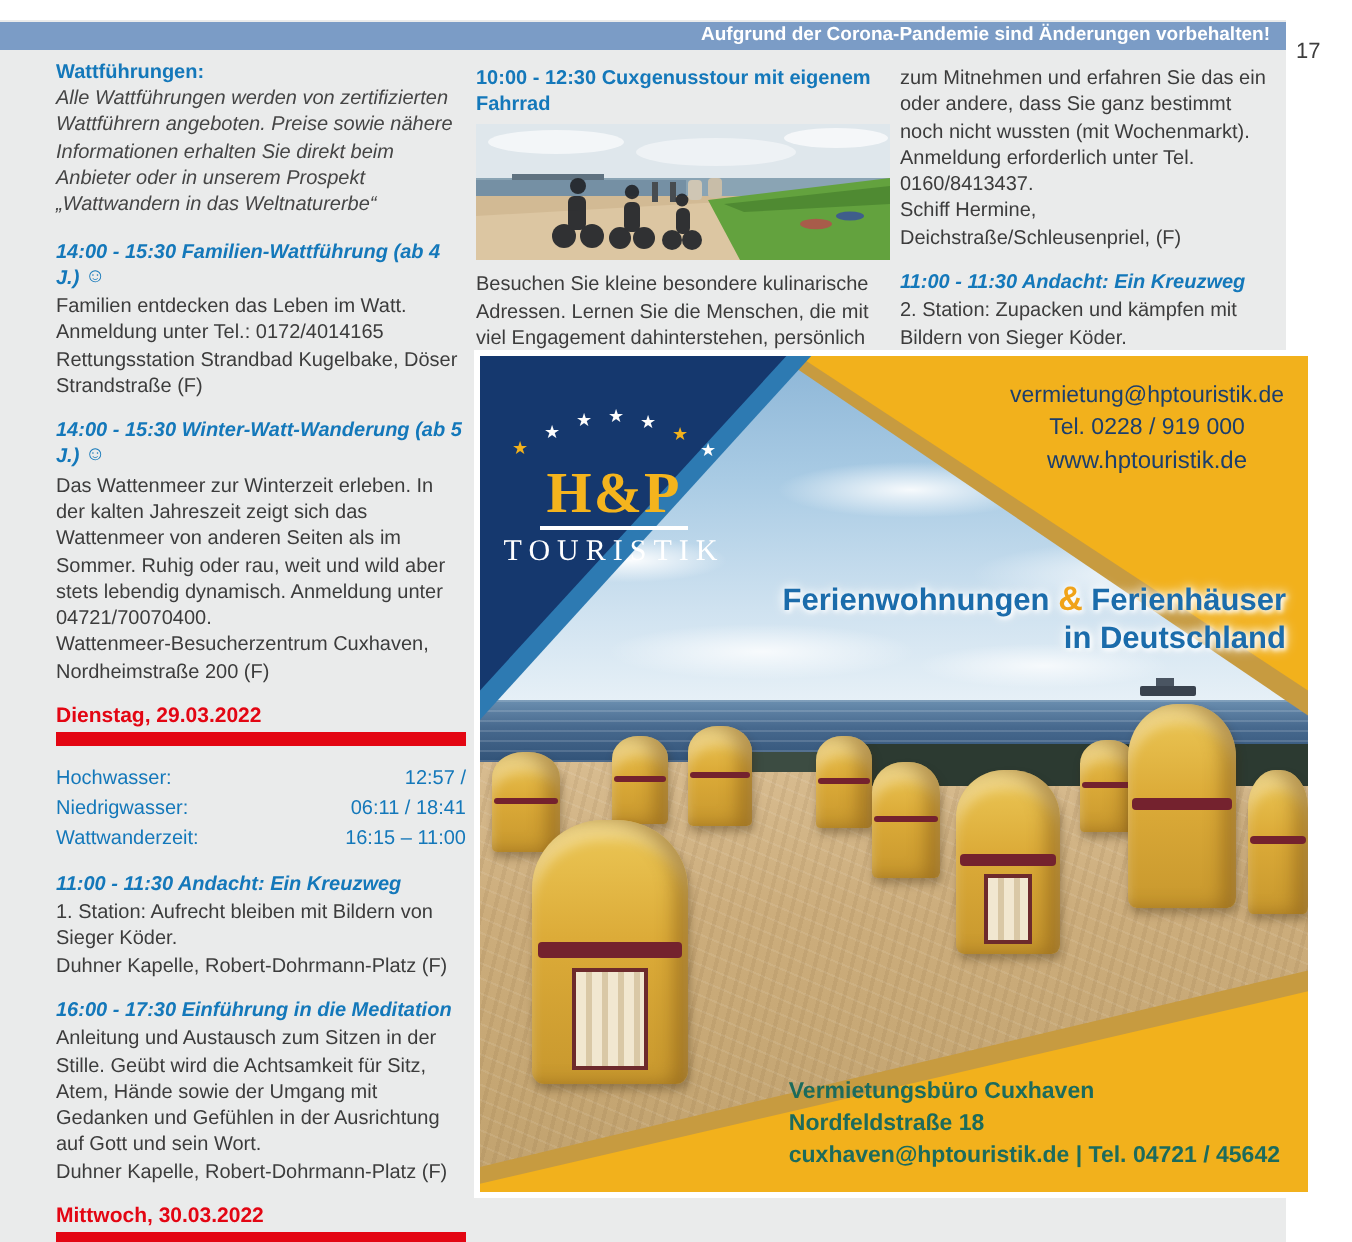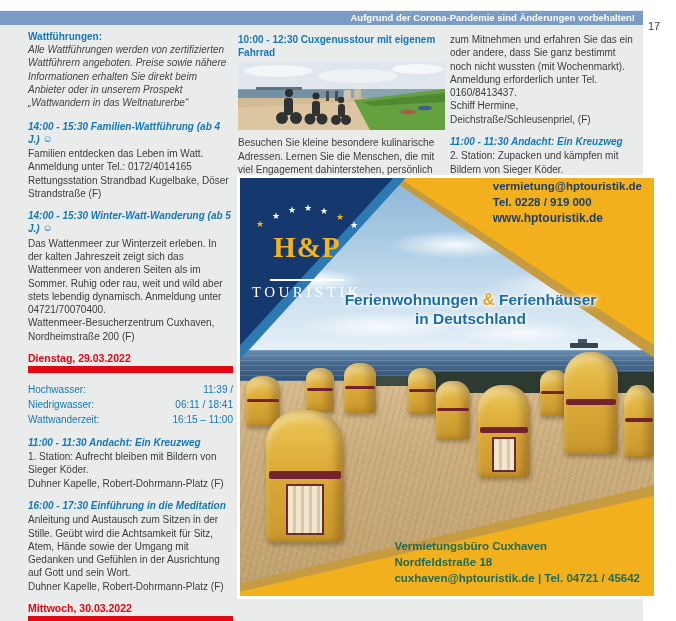--- a/index.html
+++ b/index.html
@@ -65,29 +65,29 @@
   .tri-gold-top{clip-path:polygon(38.5% 0,100% 0,100% 40%);background:#f2b11c;}
   .tri-gold-bot-stripe{clip-path:polygon(0 97%,100% 73.5%,100% 100%,0 100%);background:#c79b40;}
   .tri-gold-bot{clip-path:polygon(0 99%,100% 76%,100% 100%,0 100%);background:#f2b11c;}
 
   .hp-logo{position:absolute;left:8px;top:26px;width:118px;text-align:center;}
   .stars{position:relative;height:28px;}
   .star{position:absolute;font-size:9px;line-height:9px;}
   .star.s-w{color:#fdfdfd;} .star.s-g{color:#f2b11c;}
   .hp-name{display:inline-block;font-family:"Liberation Serif",serif;font-weight:bold;
       font-size:29px;line-height:30px;color:#f4b41d;letter-spacing:1px;
-      border-bottom:2px solid #fff;padding:0 3px 17px 3px;}
+      border-bottom:2px solid #fff;padding:0 3px 1px 3px;}
   .hp-sub{margin-top:3px;color:#fff;font-family:"Liberation Serif",serif;
       font-size:15px;letter-spacing:3.5px;}
 
-  .ad-contact-top{position:absolute;right:12px;top:0;text-align:left;color:#1b3e6d;
-      font-size:11.5px;font-weight:bold;line-height:16px;}
+  .ad-contact-top{position:absolute;right:12px;top:12px;text-align:center;color:#1b3e6d;
+      font-size:11.5px;font-weight:normal;line-height:16px;}
   .ad-contact-top .web{font-size:12px;}
 
-  .ad-headline{position:absolute;left:58px;top:112px;width:345px;text-align:center;
+  .ad-headline{position:absolute;left:58px;top:112px;width:345px;text-align:right;
       color:#1b6cab;font-weight:bold;font-size:15.5px;line-height:19px;
       text-shadow:0 0 4px #fff,0 0 7px rgba(255,255,255,.95),1px 1px 2px rgba(255,255,255,.9);}
   .ad-headline .amp{color:#f0a319;font-size:17px;}
 
   .ad-contact-bottom{position:absolute;right:14px;bottom:10px;text-align:left;color:#1c6b5c;
       font-weight:bold;font-size:11.5px;line-height:16px;}
 
   .korb{position:absolute;border-radius:46% 46% 8% 8% / 26% 26% 5% 5%;
       background:linear-gradient(180deg,#ecc857 0%,#dcab38 45%,#c8982e 100%);
       box-shadow:inset -7px 0 9px rgba(110,70,15,.45), inset 0 10px 6px rgba(255,255,255,.3),
@@ -128,21 +128,21 @@
       <div class="body-txt">Das Wattenmeer zur Winterzeit erleben. In der kalten Jahreszeit zeigt sich das Wattenmeer von anderen Seiten als im Sommer. Ruhig oder rau, weit und wild aber stets lebendig dynamisch. Anmeldung unter 04721/70070400.</div>
       <div class="body-txt">Wattenmeer-Besucherzentrum Cuxhaven, Nordheimstraße 200 (F)</div>
     </div>
 
     <div class="date-red">Dienstag, 29.03.2022</div>
     <div class="red-bar"></div>
 
     <div class="tide-block">
       <div class="tide-row">
         <span>Hochwasser:</span>
-        <span>11:39 /</span>
+        <span>12:57 /</span>
       </div>
       <div class="tide-row">
         <span>Niedrigwasser:</span>
         <span>06:11 / 18:41</span>
       </div>
       <div class="tide-row">
         <span>Wattwanderzeit:</span>
         <span>16:15 – 11:00</span>
       </div>
     </div>

